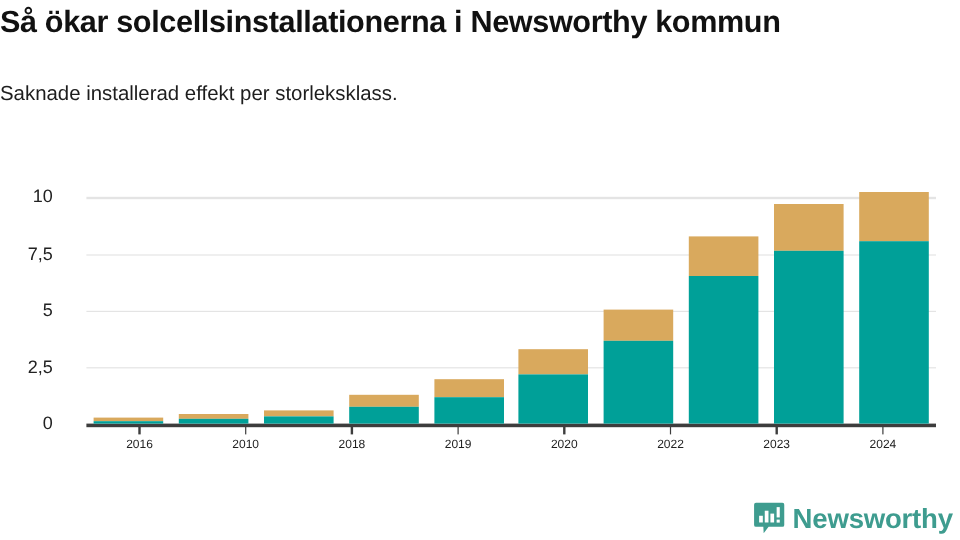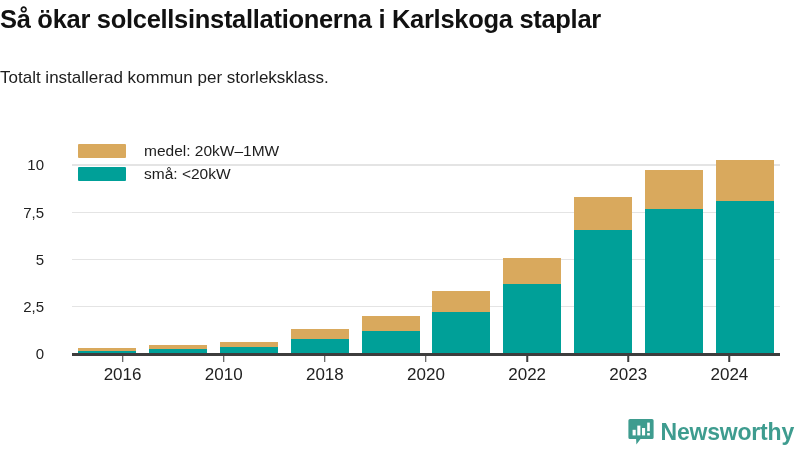--- a/index.html
+++ b/index.html
@@ -69,21 +69,21 @@
     position: absolute; left: 72px; top: 223px; width: 708px; height: 36px;
     display: flex;
   }
   .xslot { flex: 1 1 0; position: relative; text-align: center; }
   .xtickmark {
     position: absolute; left: 50%; top: 2px; width: 1.5px; height: 7px;
     background: #3d3d3d; transform: translateX(-50%);
   }
   .xlabel {
     position: absolute; left: 0; top: 12px; width: 100%;
-    font-size: 17px; color: #222;
+    font-size: 10px; color: #222;
   }
 
   
   .legend {
     position: absolute; left: 78px; top: 142px;
     display: flex; flex-direction: column; gap: 5px;
   }
   .legend-row { display: flex; align-items: center; }
   .swatch { width: 48px; height: 14px; border-radius: 1px; }
   .legend-label { margin-left: 18px; font-size: 15.5px; color: #1d1d1d; white-space: nowrap; }
@@ -100,22 +100,22 @@
   .logo-mark { width: 26px; height: 28px; display: block; }
   .logo-text {
     font-size: 23px; font-weight: bold; color: #3e9c8f; letter-spacing: -0.2px;
   }
 </style>
 </head>
 <body>
 
 <div class="page">
 
-  <div class="title">Så ökar solcellsinstallationerna i Karlskoga staplar</div>
-  <div class="subtitle">Totalt installerad kommun per storleksklass.</div>
+  <div class="title">Så ökar solcellsinstallationerna i Newsworthy kommun</div>
+  <div class="subtitle">Saknade installerad effekt per storleksklass.</div>
 
   <div class="chart">
     <div class="plot" id="plot">
         <div class="axisline" style="top: 198px;"></div>
         <div class="ytick" style="top: 198px;">0</div>
         <div class="gridline" style="top: 150.857px;"></div>
         <div class="ytick" style="top: 150.857px;">2,5</div>
         <div class="gridline" style="top: 103.714px;"></div>
         <div class="ytick" style="top: 103.714px;">5</div>
         <div class="gridline" style="top: 56.5714px;"></div>
@@ -193,47 +193,41 @@
         <div class="xslot">
           <div class="xtickmark"></div>
           <div class="xlabel">2010</div>
         </div>
         <div class="xslot">
           <div class="xtickmark"></div>
           <div class="xlabel">2018</div>
         </div>
         <div class="xslot">
           <div class="xtickmark"></div>
+          <div class="xlabel">2019</div>
+        </div>
+        <div class="xslot">
+          <div class="xtickmark"></div>
           <div class="xlabel">2020</div>
         </div>
         <div class="xslot">
           <div class="xtickmark"></div>
           <div class="xlabel">2022</div>
         </div>
         <div class="xslot">
           <div class="xtickmark"></div>
           <div class="xlabel">2023</div>
         </div>
         <div class="xslot">
           <div class="xtickmark"></div>
           <div class="xlabel">2024</div>
         </div>
       </div>
   </div>
 
-  <div class="legend" id="legend">
-      <div class="legend-row">
-        <span class="swatch" style="background: rgb(217, 169, 93);"></span>
-        <span class="legend-label">medel: 20kW–1MW</span>
-      </div>
-      <div class="legend-row">
-        <span class="swatch" style="background: rgb(0, 160, 152);"></span>
-        <span class="legend-label">små: &lt;20kW</span>
-      </div>
-    </div>
 
 
   <div class="logo">
     <span>
       <svg class="logo-mark" viewBox="0 0 26 28" xmlns="http://www.w3.org/2000/svg">
         <path d="M2 1 H24 A1.6 1.6 0 0 1 25.6 2.6 V19.4 A1.6 1.6 0 0 1 24 21 H12.5 L8.4 26.4 L8.1 21 H2 A1.6 1.6 0 0 1 0.4 19.4 V2.6 A1.6 1.6 0 0 1 2 1 Z" fill="#3e9c8f"></path>
         <rect x="4.6" y="11.8" width="3.1" height="5.6" fill="#ffffff"></rect>
         <rect x="9.3" y="7.6" width="3.1" height="9.8" fill="#ffffff"></rect>
         <rect x="14.0" y="10.0" width="3.1" height="7.4" fill="#ffffff"></rect>
         <rect x="19.2" y="4.6" width="2.6" height="8.6" fill="#ffffff"></rect>

